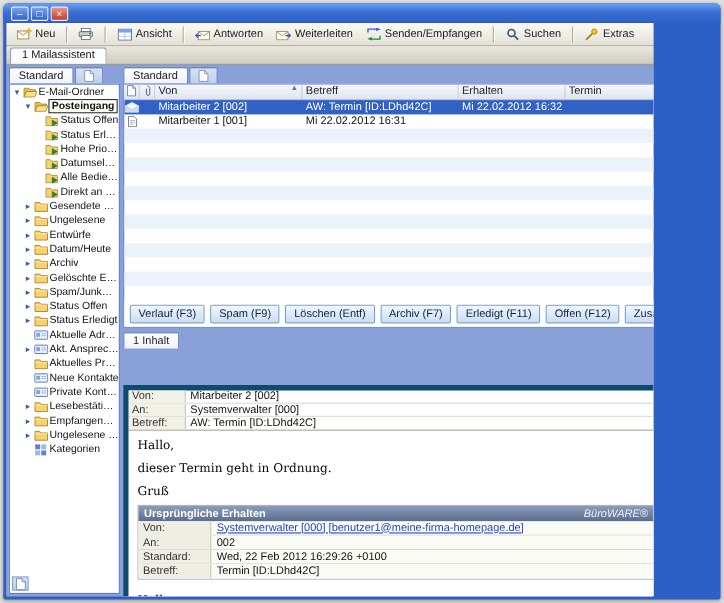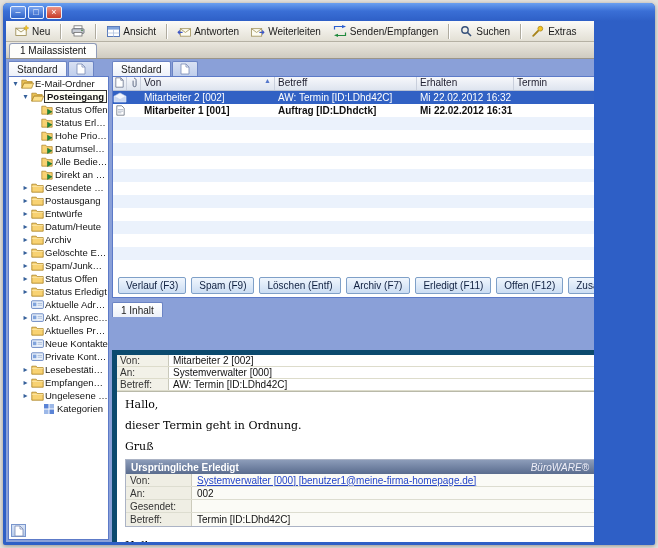--- a/index.html
+++ b/index.html
@@ -67,21 +67,21 @@
   .hc { border-right:1px solid #C9CFDC; display:flex; align-items:flex-start; font-size:10px;
         color:#223; padding:0 3px; overflow:hidden; }
   .hc0,.hc1 { width:14px; padding:0 1px; justify-content:center; }
   .hc2 { width:134px; } .hc3 { width:142px; } .hc4 { width:97px; } .hc5 { flex:1; border-right:none; }
   .sort { font-size:7px; color:#5577CC; margin-left:auto; }
 
   .list-body { position:absolute; left:0; right:16px; top:14px; bottom:24px; overflow:hidden; }
   .mrow { display:flex; height:13px; align-items:center; font-size:10px; color:#111; }
   .mrow.stripe { background:#EBF2FC; }
   .mrow.rsel { background:#3161C4; color:#fff; }
-  .mrow.unread { font-weight:bold;justify-content:space-between; }
+  .mrow.unread { font-weight:normal;justify-content:space-between; }
   .mc { padding:0 3px; overflow:hidden; white-space:nowrap; }
   .mc0 { width:14px; padding:0 1px; flex:none; display:flex; justify-content:center; }
   .mc1 { width:14px; flex:none; } .mc2 { width:134px; flex:none; } .mc3 { width:142px; flex:none; }
   .mc4 { width:97px; flex:none; } .mc5 { flex:1; }
 
   .rail { position:absolute; right:0; top:0; bottom:24px; width:16px; border-left:1px solid #B9C6E0;
           background:#E7EEF9; display:flex; flex-direction:column; align-items:center; gap:1px; padding-top:0; }
   .sc-btn, .rail-btn { width:14px; height:13px; flex:none;
           background:linear-gradient(#EAF1FC,#BDD2F0); border:1px solid #7E9CD0; border-radius:2px;
           font-size:7px; color:#2B4A8C; display:flex; align-items:center; justify-content:center; }
@@ -342,21 +342,21 @@
                 <span class="tlbl">Gesendete E-Mails</span>
               </div>
               <div class="trow" style="padding-left: 12px;">
                 <span class="exp">▸</span>
                 <span class="ic">
                   <svg width="13" height="11" viewBox="0 0 13 11">
                     <path d="M0.8 2.2h4.4l1 1.4h6v6.6H0.8z" fill="#F8D272" stroke="#A9801F" stroke-width="0.8"></path>
                     <path d="M0.8 4.4h11.4" stroke="#FCE9AE" stroke-width="0.8"></path>
                   </svg>
                 </span>
-                <span class="tlbl">Postausgang</span>
+                <span class="tlbl">Ungelesene</span>
               </div>
               <div class="trow" style="padding-left: 12px;">
                 <span class="exp">▸</span>
                 <span class="ic">
                   <svg width="13" height="11" viewBox="0 0 13 11">
                     <path d="M0.8 2.2h4.4l1 1.4h6v6.6H0.8z" fill="#F8D272" stroke="#A9801F" stroke-width="0.8"></path>
                     <path d="M0.8 4.4h11.4" stroke="#FCE9AE" stroke-width="0.8"></path>
                   </svg>
                 </span>
                 <span class="tlbl">Entwürfe</span>
@@ -498,21 +498,21 @@
               <div class="trow" style="padding-left: 12px;">
                 <span class="exp">▸</span>
                 <span class="ic">
                   <svg width="13" height="11" viewBox="0 0 13 11">
                     <path d="M0.8 2.2h4.4l1 1.4h6v6.6H0.8z" fill="#F8D272" stroke="#A9801F" stroke-width="0.8"></path>
                     <path d="M0.8 4.4h11.4" stroke="#FCE9AE" stroke-width="0.8"></path>
                   </svg>
                 </span>
                 <span class="tlbl">Ungelesene Mails</span>
               </div>
-              <div class="trow" style="padding-left: 24px;">
+              <div class="trow" style="padding-left: 12px;">
                 <span class="exp"></span>
                 <span class="ic">
                   <svg width="12" height="12" viewBox="0 0 12 12">
                     <rect x="1" y="1" width="4.5" height="4.5" fill="#5B84D6"></rect>
                     <rect x="6.5" y="1" width="4.5" height="4.5" fill="#9CB8E8"></rect>
                     <rect x="1" y="6.5" width="4.5" height="4.5" fill="#9CB8E8"></rect>
                     <rect x="6.5" y="6.5" width="4.5" height="4.5" fill="#5B84D6"></rect>
                   </svg>
                 </span>
                 <span class="tlbl">Kategorien</span>
@@ -590,21 +590,20 @@
                 <span class="mc mc0">
                   <span class="ic">
                     <svg width="9" height="11" viewBox="0 0 9 11">
                       <path d="M0.8 0.8h5l2.4 2.4v7H0.8z" fill="#fff" stroke="#66707E" stroke-width="0.8"></path>
                       <path d="M2 4.6h5M2 6.2h5M2 7.8h3.4" stroke="#9AA4B4" stroke-width="0.7"></path>
                     </svg>
                   </span>
                 </span>
                 <span class="mc mc1"></span>
                 <span class="mc mc2">Mitarbeiter 1 [001]</span>
-                <span class="mc mc3">Auftrag [ID:LDhdctk]</span>
                 <span class="mc mc4">Mi 22.02.2012 16:31</span>
                 <span class="mc mc5"></span>
               </div>
               <div class="mrow stripe"></div>
               <div class="mrow"></div>
               <div class="mrow stripe"></div>
               <div class="mrow"></div>
               <div class="mrow stripe"></div>
               <div class="mrow"></div>
               <div class="mrow stripe"></div>
@@ -711,34 +710,35 @@
           <div class="message-area">
             <div id="content-body">
                 <div class="bline">Hallo,</div>
                 <div class="bgap"></div>
                 <div class="bline">dieser Termin geht in Ordnung.</div>
                 <div class="bgap"></div>
                 <div class="bline">Gruß</div>
               </div>
             <div class="quote">
               <div class="quote-header">
-                <span class="quote-title">Ursprüngliche Erledigt</span>
+                <span class="quote-title">Ursprüngliche Erhalten</span>
                 <span class="quote-brand">BüroWARE®</span>
               </div>
               <div id="quote-fields">
                   <div class="qrow">
                     <span class="qlab">Von:</span>
                     <span class="qval qlink">Systemverwalter [000] [benutzer1@meine-firma-homepage.de]</span>
                   </div>
                   <div class="qrow">
                     <span class="qlab">An:</span>
                     <span class="qval">002</span>
                   </div>
                   <div class="qrow">
-                    <span class="qlab">Gesendet:</span>
+                    <span class="qlab">Standard:</span>
+                    <span class="qval">Wed, 22 Feb 2012 16:29:26 +0100</span>
                   </div>
                   <div class="qrow">
                     <span class="qlab">Betreff:</span>
                     <span class="qval">Termin [ID:LDhd42C]</span>
                   </div>
                 </div>
             </div>
             <div class="after-quote">Hallo,</div>
           </div>
           <div class="content-scroll">

